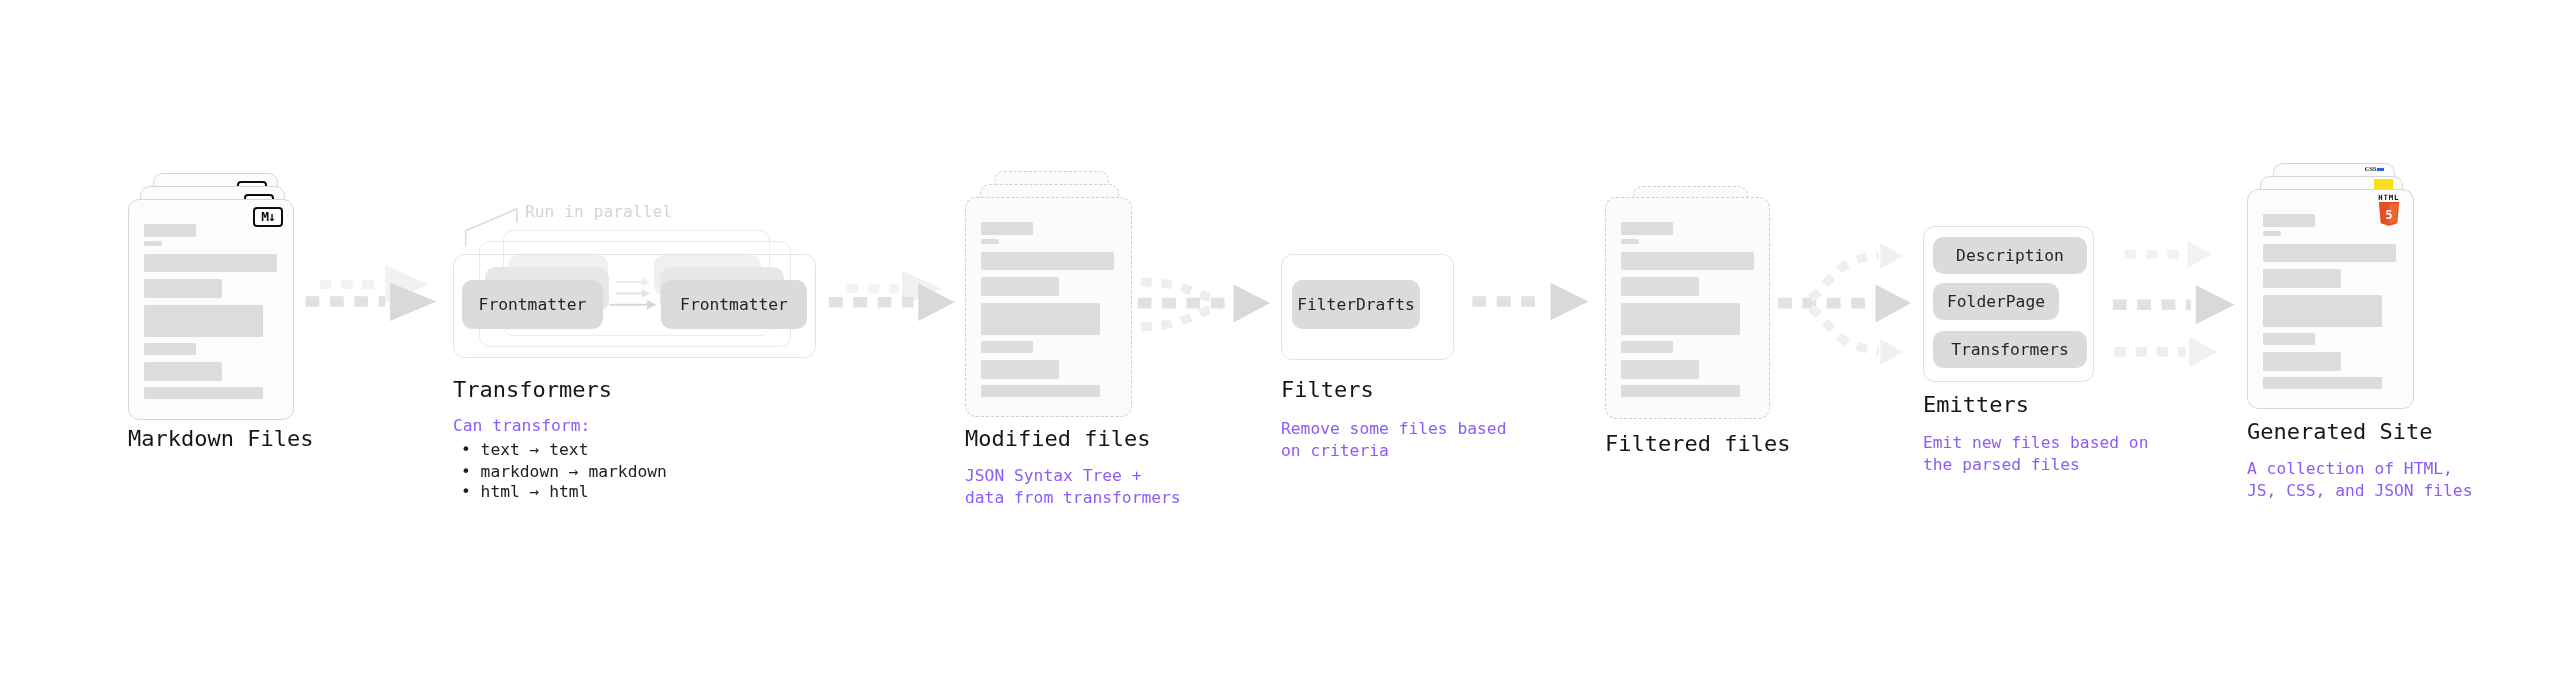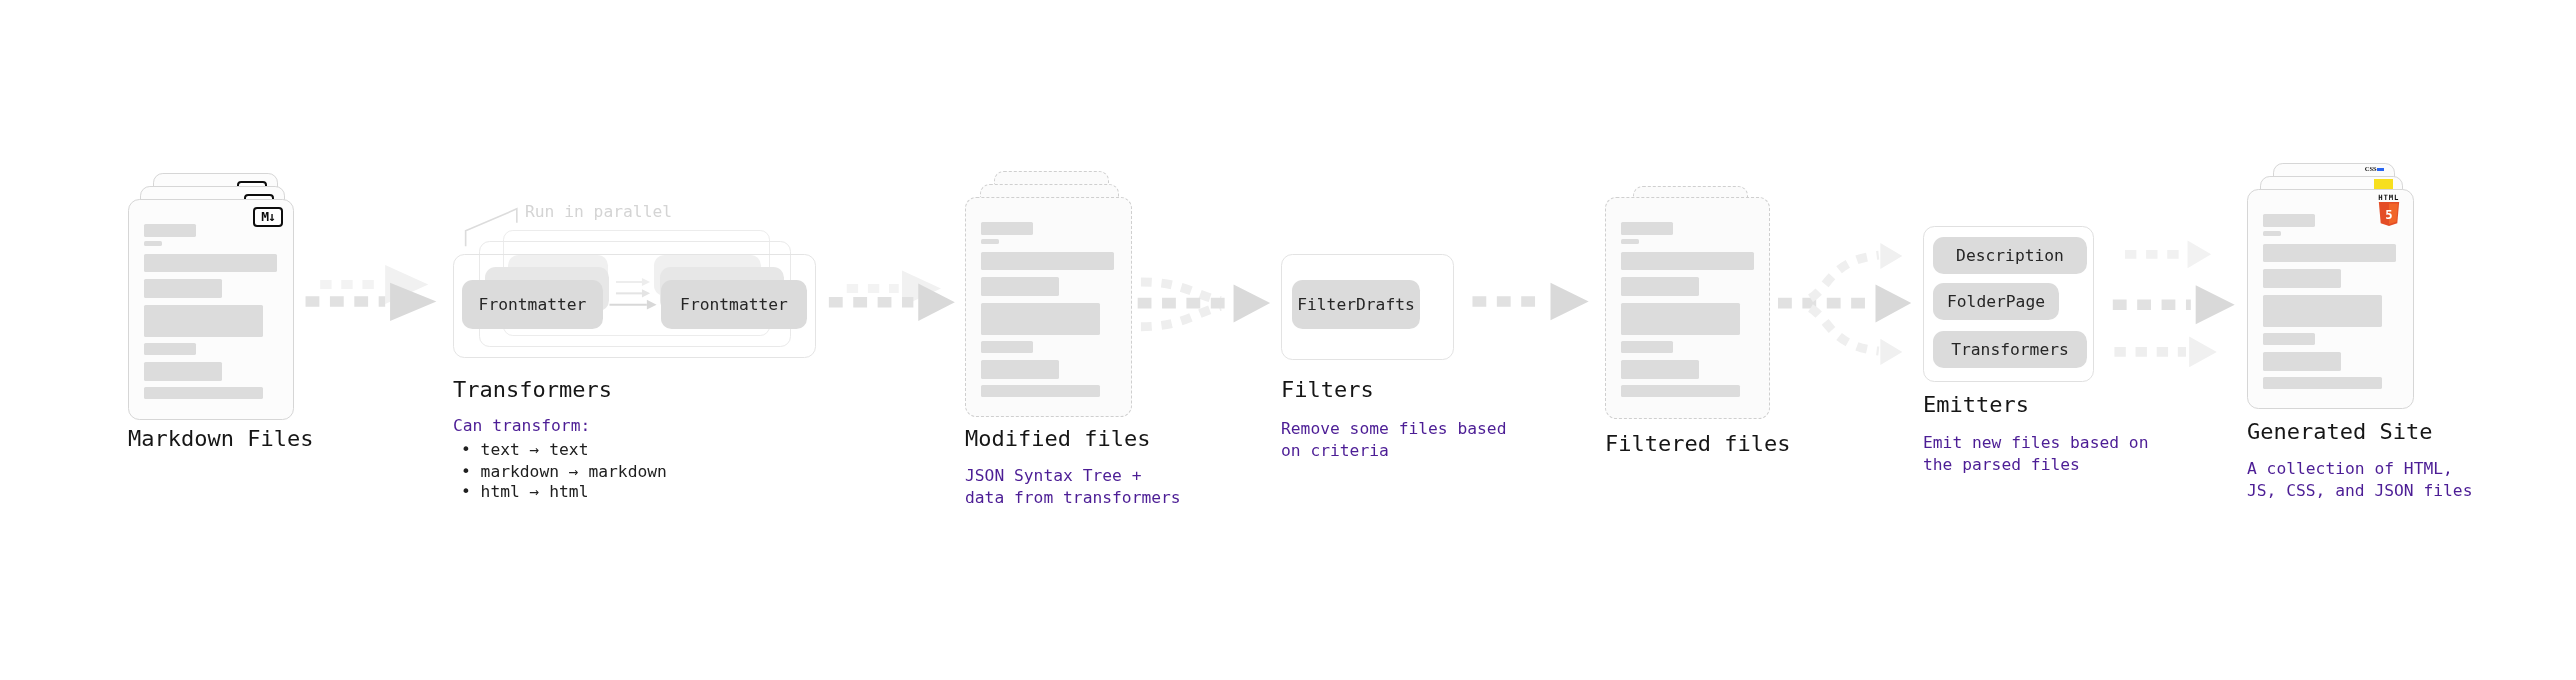--- a/index.html
+++ b/index.html
@@ -38,21 +38,21 @@
   .obox.b1{border-color:#ececec;border-radius:9.8px;}
   .obox.b2{border-color:#e9e9e9;border-radius:10.6px;}
   .pill{position:absolute;border-radius:10.6px;background:#dbdbdb;
         display:flex;align-items:center;justify-content:center;
         font-size:16.3px;color:#262626;white-space:nowrap;}
   .pill.g1{background:#e7e7e7;}
   .pill.g2{background:#f0f0f0;}
 
   
   .title{position:absolute;font-size:22px;line-height:26px;color:#161616;white-space:nowrap;}
-  .sub{position:absolute;font-size:16.3px;line-height:22px;color:#4c1d95;white-space:pre-line;}
+  .sub{position:absolute;font-size:16.3px;line-height:22px;color:#8b5cf6;white-space:pre-line;}
   .bullet{position:absolute;font-size:16.3px;line-height:20.3px;color:#202020;white-space:pre;}
   .note{position:absolute;font-size:16.3px;color:#d4d4d4;white-space:nowrap;}
 </style>
 </head>
 <body>
 
 <div class="canvas">
 
   <svg class="arrows" width="2576" height="681" viewBox="0 0 3170 838">
 

